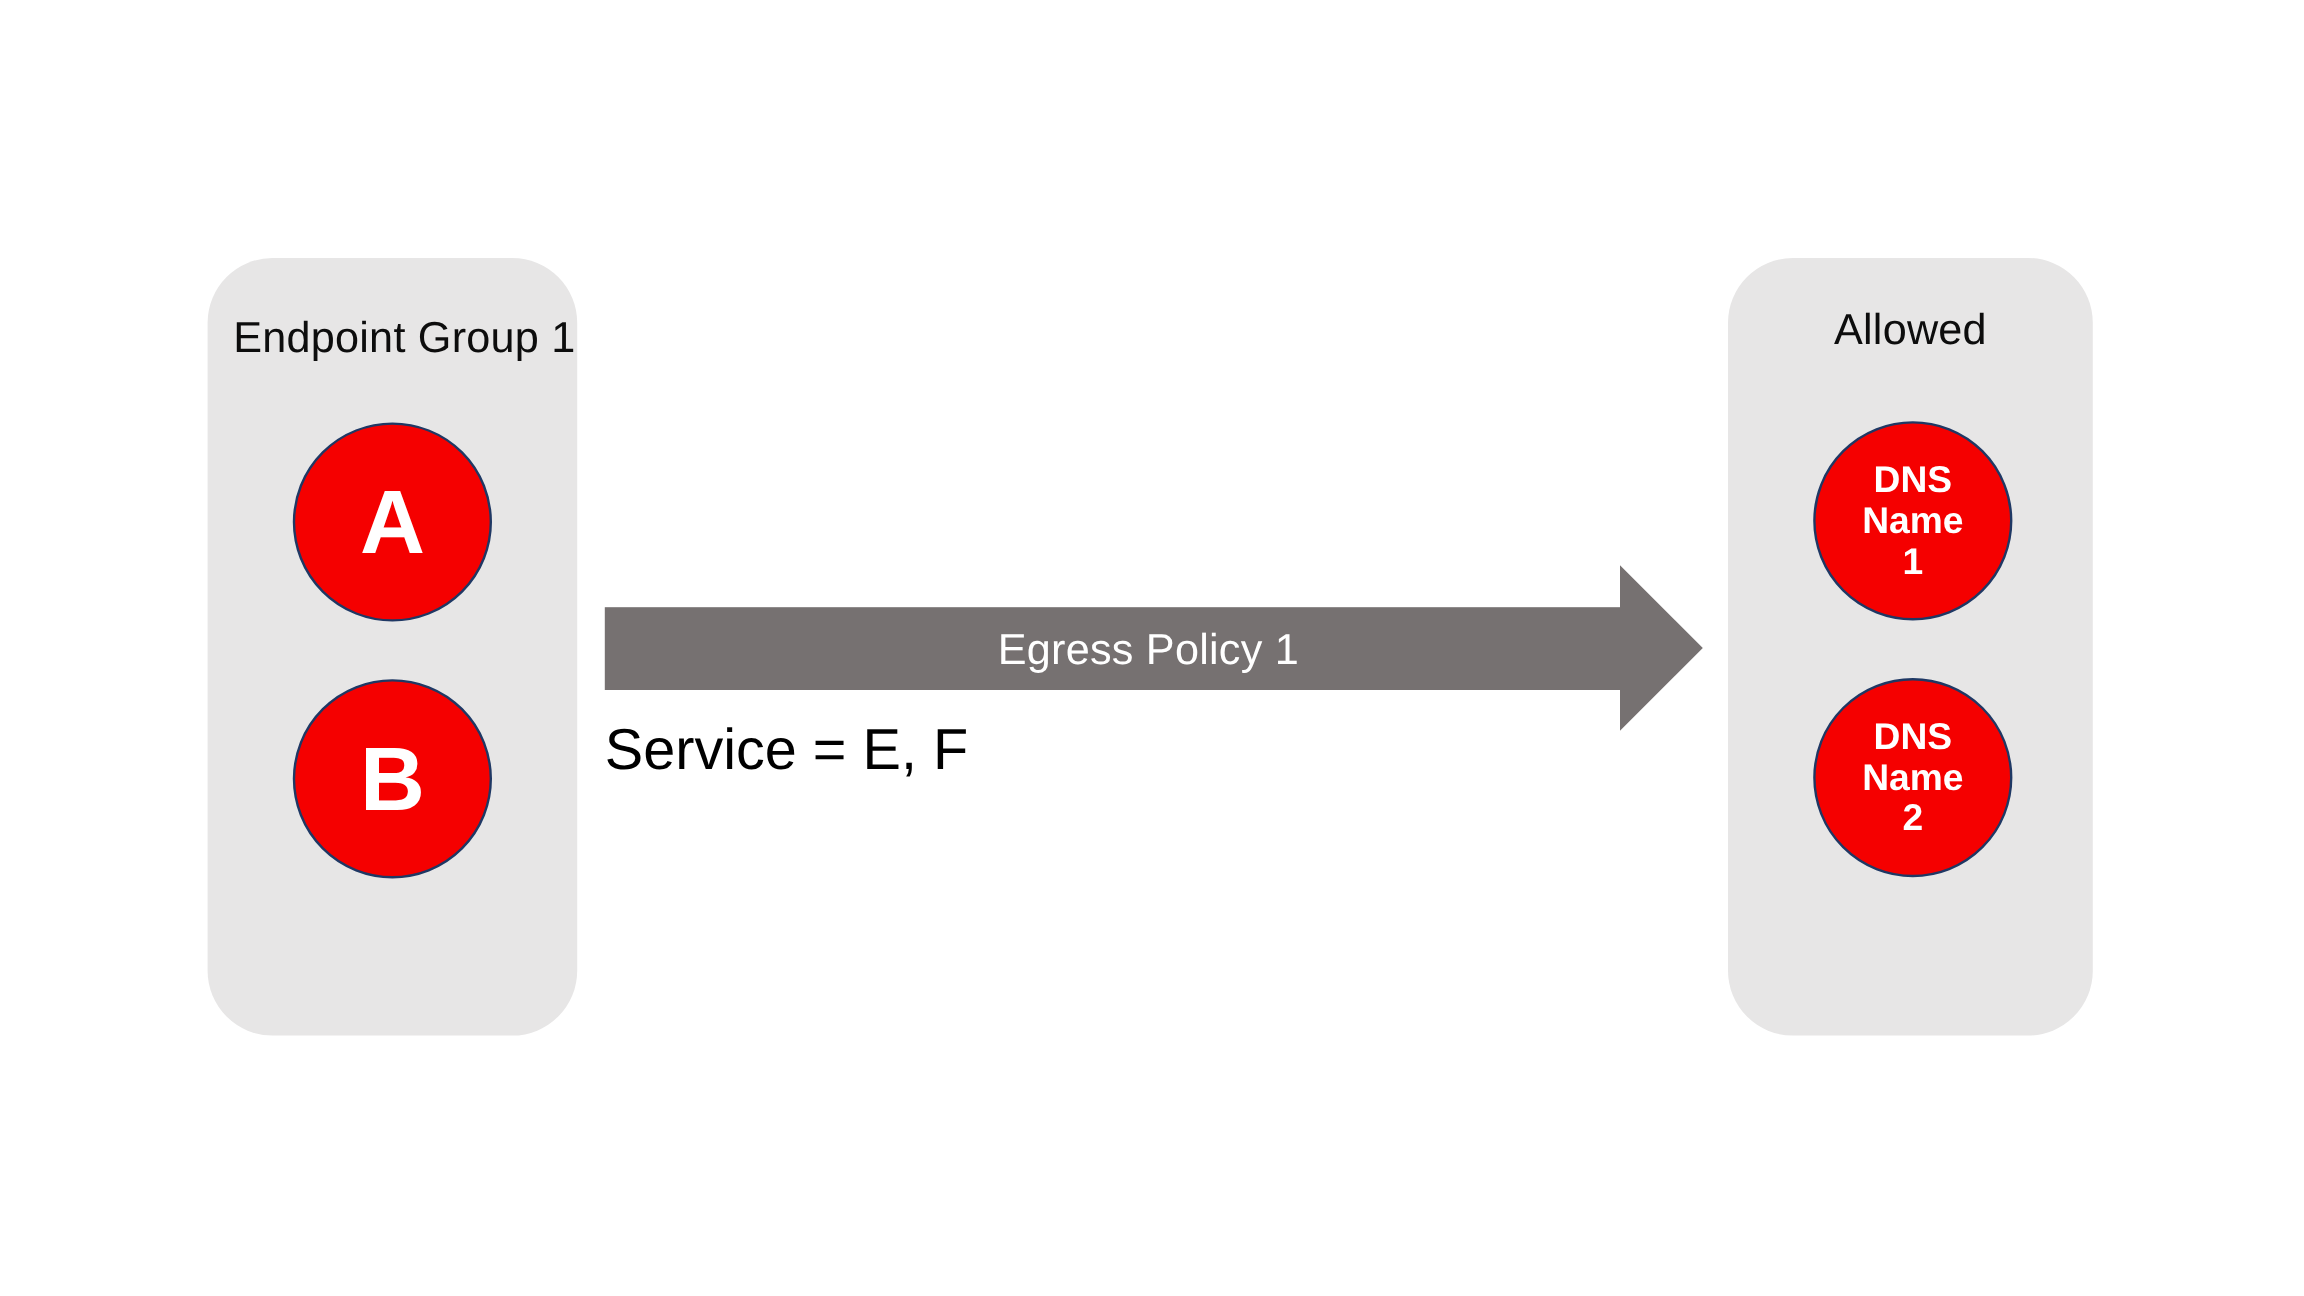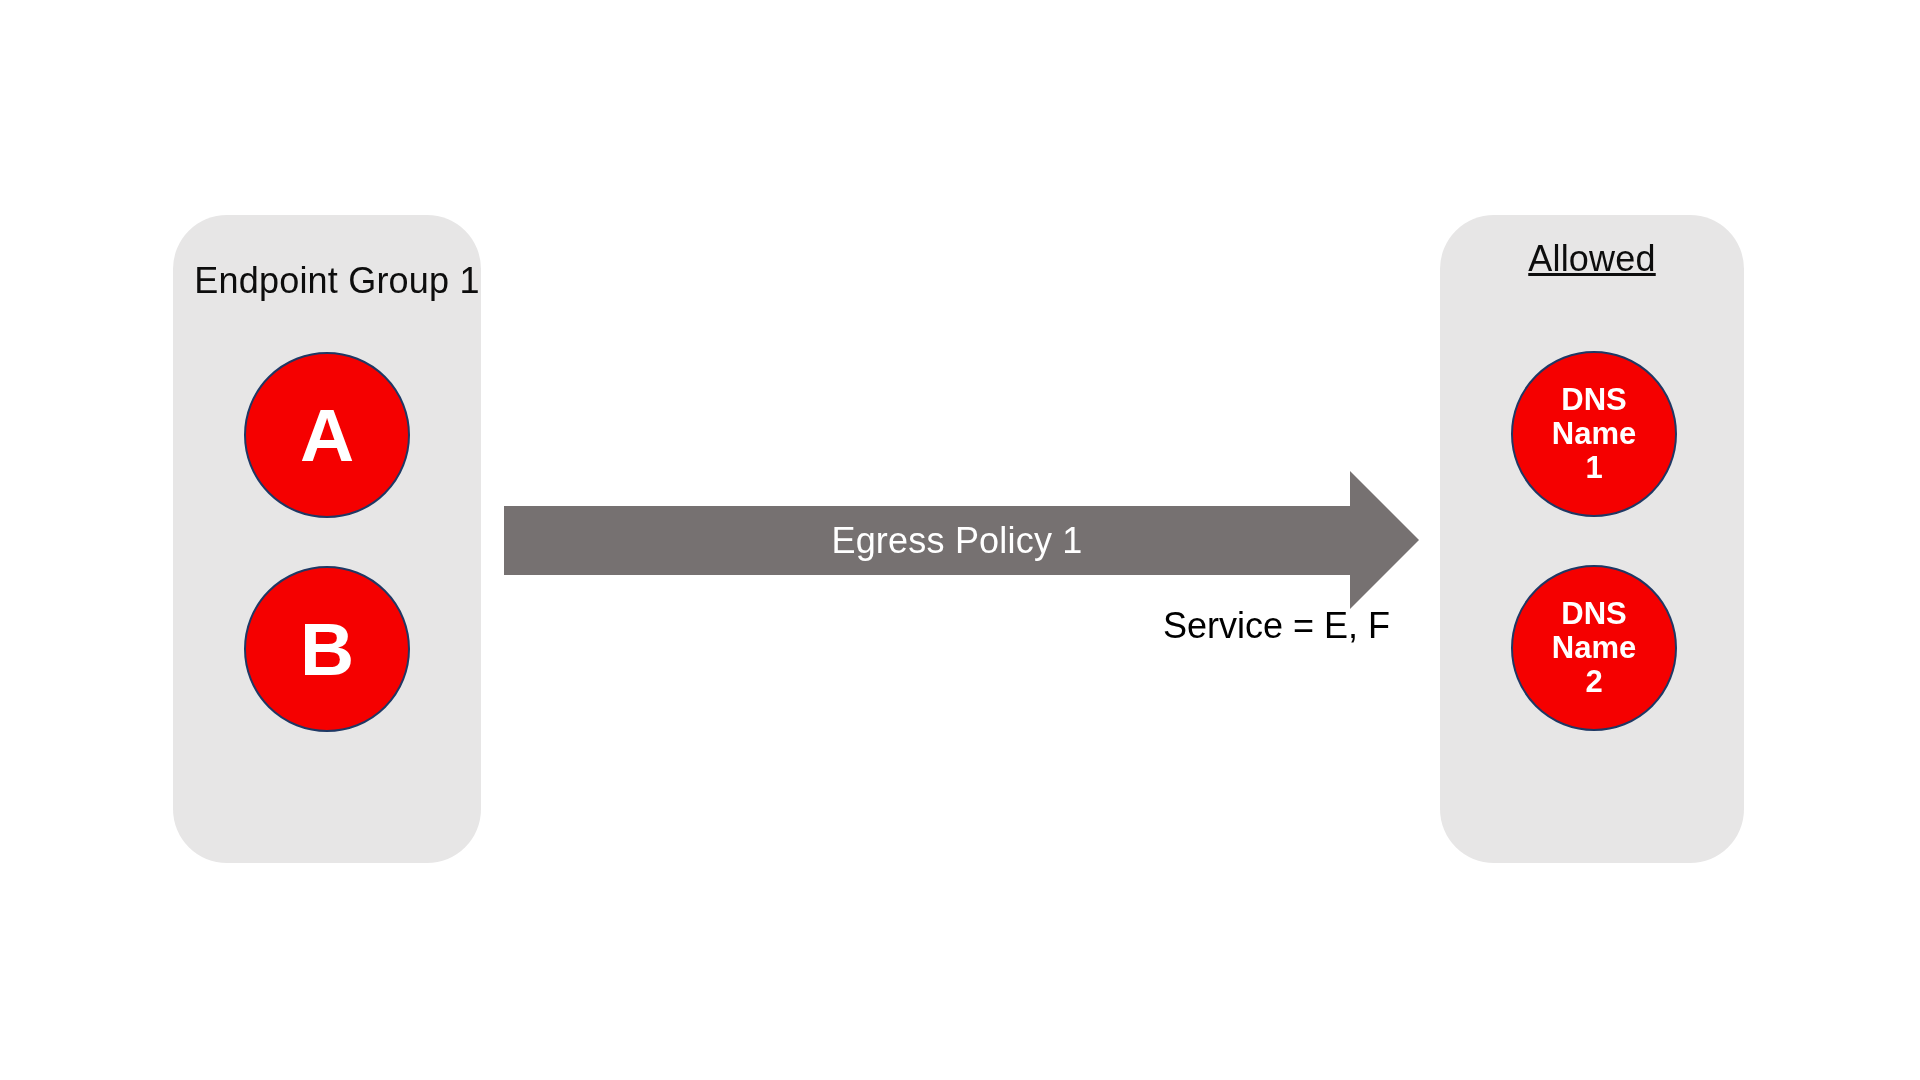--- a/index.html
+++ b/index.html
@@ -42,21 +42,21 @@
     display: block;
     width: 100%;
     text-align: center;
     font-size: 36px;
     font-weight: 400;
     line-height: 42px;
     color: var(--title-text);
     letter-spacing: 0.2px;
   }
   .panel-left  .panel-title { margin-top: 45px; }
-  .panel-right .panel-title { margin-top: 24px; line-height: 40px; text-decoration: underline; }
+  .panel-right .panel-title { margin-top: 40px; line-height: 40px; }
   .panel-title .title-line { display: block; }
 
   
   .node {
     position: absolute;
     left: 71px;
     width: 166px;
     height: 166px;
     border-radius: 50%;
     background: var(--node-fill);
@@ -115,22 +115,22 @@
     font-size: 36px;
     color: var(--arrow-text);
     letter-spacing: 0.2px;
     padding-left: 20px;
   }
   .service-label {
     position: absolute;
     left: 504px;
     top: 604px;
     width: 886px;
-    text-align: right;
-    font-size: 36px;
+    text-align: left;
+    font-size: 48px;
     line-height: 44px;
     color: var(--service-text);
   }
 </style>
 </head>
 <body>
 
 <div class="stage">
 
   <section class="panel panel-left">

